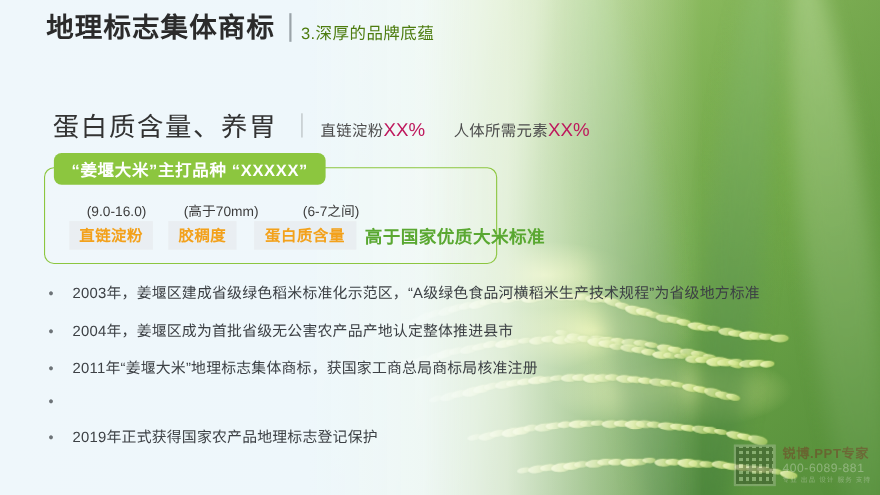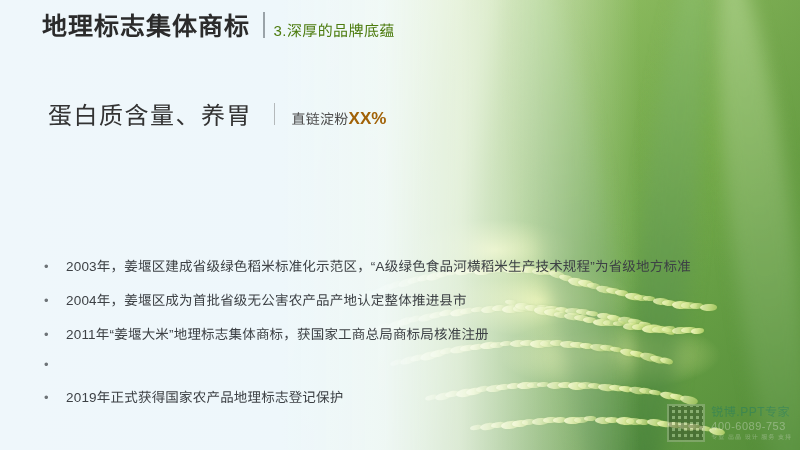--- a/index.html
+++ b/index.html
@@ -133,21 +133,21 @@
     background:rgba(186,221,128,.38);
     z-index:-1;
   }
   .lead-div {
     width:1.4px; height:22px;
     background:#b4b9bb;
     margin:0 16px 0 22px;
     align-self:center;
   }
   .stat { font-size:14px; color:#4d4d4d; letter-spacing:.3px; margin-right:26px; }
-  .stat .val { color:#a16207; font-size:17px; font-weight:bold; letter-spacing:0; }
+  .stat .val { color:#be185d; font-size:17px; font-weight:normal; letter-spacing:0; }
 
   
   .card {
     position:absolute; left:40px; top:152px;
     width:412px; height:88px;
     border:1.4px solid #8cc63f;
     border-radius:9px;
     background:rgba(255,255,255,.10);
   }
   .card-pill {
@@ -217,21 +217,21 @@
   }
   .qr {
     width:38px; height:38px;
     background:
       repeating-linear-gradient(90deg,#2f3b28 0 3px,transparent 3px 6px),
       repeating-linear-gradient(0deg,#364429 0 3px,transparent 3px 6px),
       #cfd8c2;
     border:2px solid #b9c4ac;
   }
   .wm-text { margin-left:6px; line-height:1.25; }
-  .wm-name { font-size:12px; color:#0f766e; font-weight:normal; letter-spacing:.5px; }
+  .wm-name { font-size:12px; color:#7f1d1d; font-weight:bold; letter-spacing:.5px; }
   .wm-tel  { font-size:11px; color:#e2e8dc; letter-spacing:.5px; }
   .wm-tag  { font-size:6px; color:#d8e0d2; letter-spacing:1px; }
 </style>
 </head>
 <body>
 
 <div class="slide">
 
   <div class="bg-photo">
     <div class="blade b1"></div>
@@ -419,22 +419,41 @@
     <div class="title-divider"></div>
     <div class="title-sub">3.深厚的品牌底蕴</div>
   </div>
 
   <div class="lead-row">
     <div class="lead-head">蛋白质含量、养胃</div>
     <div class="lead-div"></div>
     <div class="stat">
       <span>直链淀粉</span><span class="val">XX%</span>
     </div>
-  </div>
-
+    <div class="stat">
+      <span>人体所需元素</span><span class="val">XX%</span>
+    </div>
+  </div>
+
+  <div class="card">
+    <div class="card-pill">“姜堰大米”主打品种 “XXXXX”</div>
+
+    <div class="spec-units">
+      <span class="u1">(9.0-16.0)</span>
+      <span class="u2">(高于70mm)</span>
+      <span class="u3">(6-7之间)</span>
+    </div>
+
+    <div class="spec-tags">
+      <span class="tag">直链淀粉</span>
+      <span class="tag">胶稠度</span>
+      <span class="tag">蛋白质含量</span>
+      <span class="std-note">高于国家优质大米标准</span>
+    </div>
+  </div>
 
   <div class="bullets">
     <div class="bullet">
       <span class="dot">•</span>
       <span>2003年，姜堰区建成省级绿色稻米标准化示范区，“A级绿色食品河横稻米生产技术规程”为省级地方标准</span>
     </div>
     <div class="bullet">
       <span class="dot">•</span>
       <span>2004年，姜堰区成为首批省级无公害农产品产地认定整体推进县市</span>
     </div>
@@ -448,18 +467,18 @@
     <div class="bullet">
       <span class="dot">•</span>
       <span>2019年正式获得国家农产品地理标志登记保护</span>
     </div>
   </div>
 
   <div class="watermark">
     <div class="qr"></div>
     <div class="wm-text">
       <div class="wm-name">锐博.PPT专家</div>
-      <div class="wm-tel">400-6089-753</div>
+      <div class="wm-tel">400-6089-881</div>
       <div class="wm-tag">专业 出品 设计 服务 支持</div>
     </div>
   </div>
 
 </div>
 
 </body></html>

